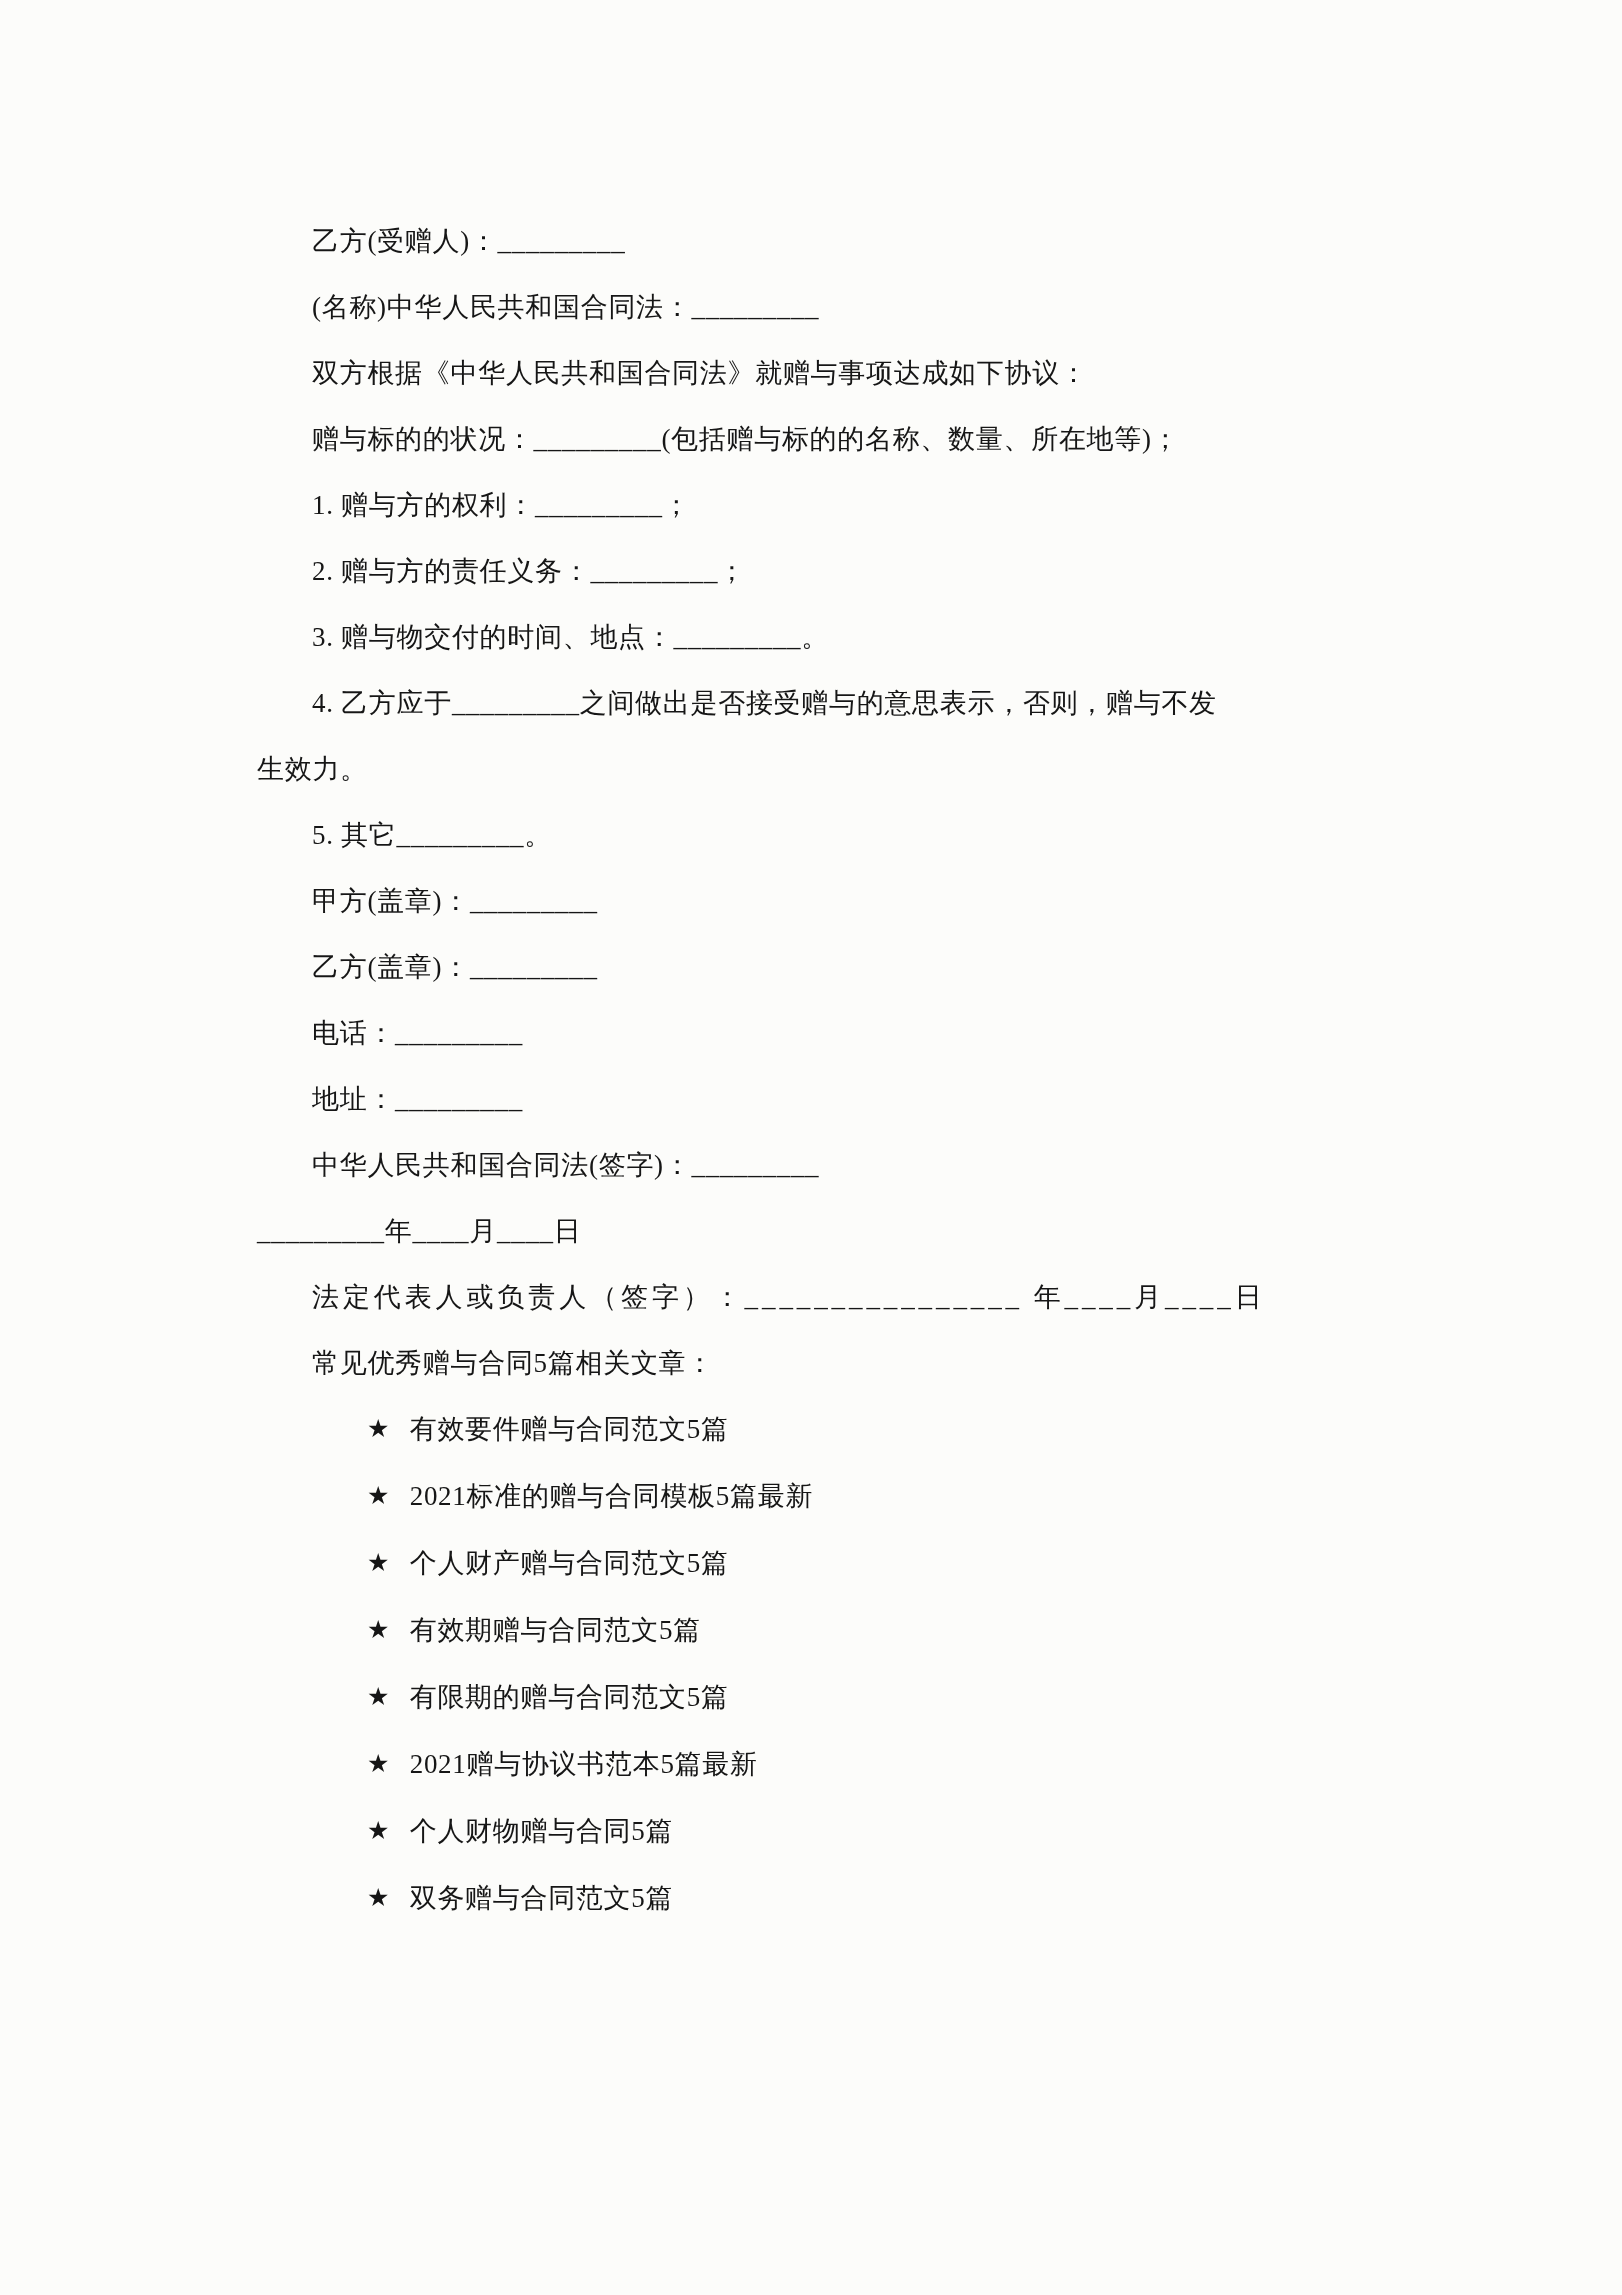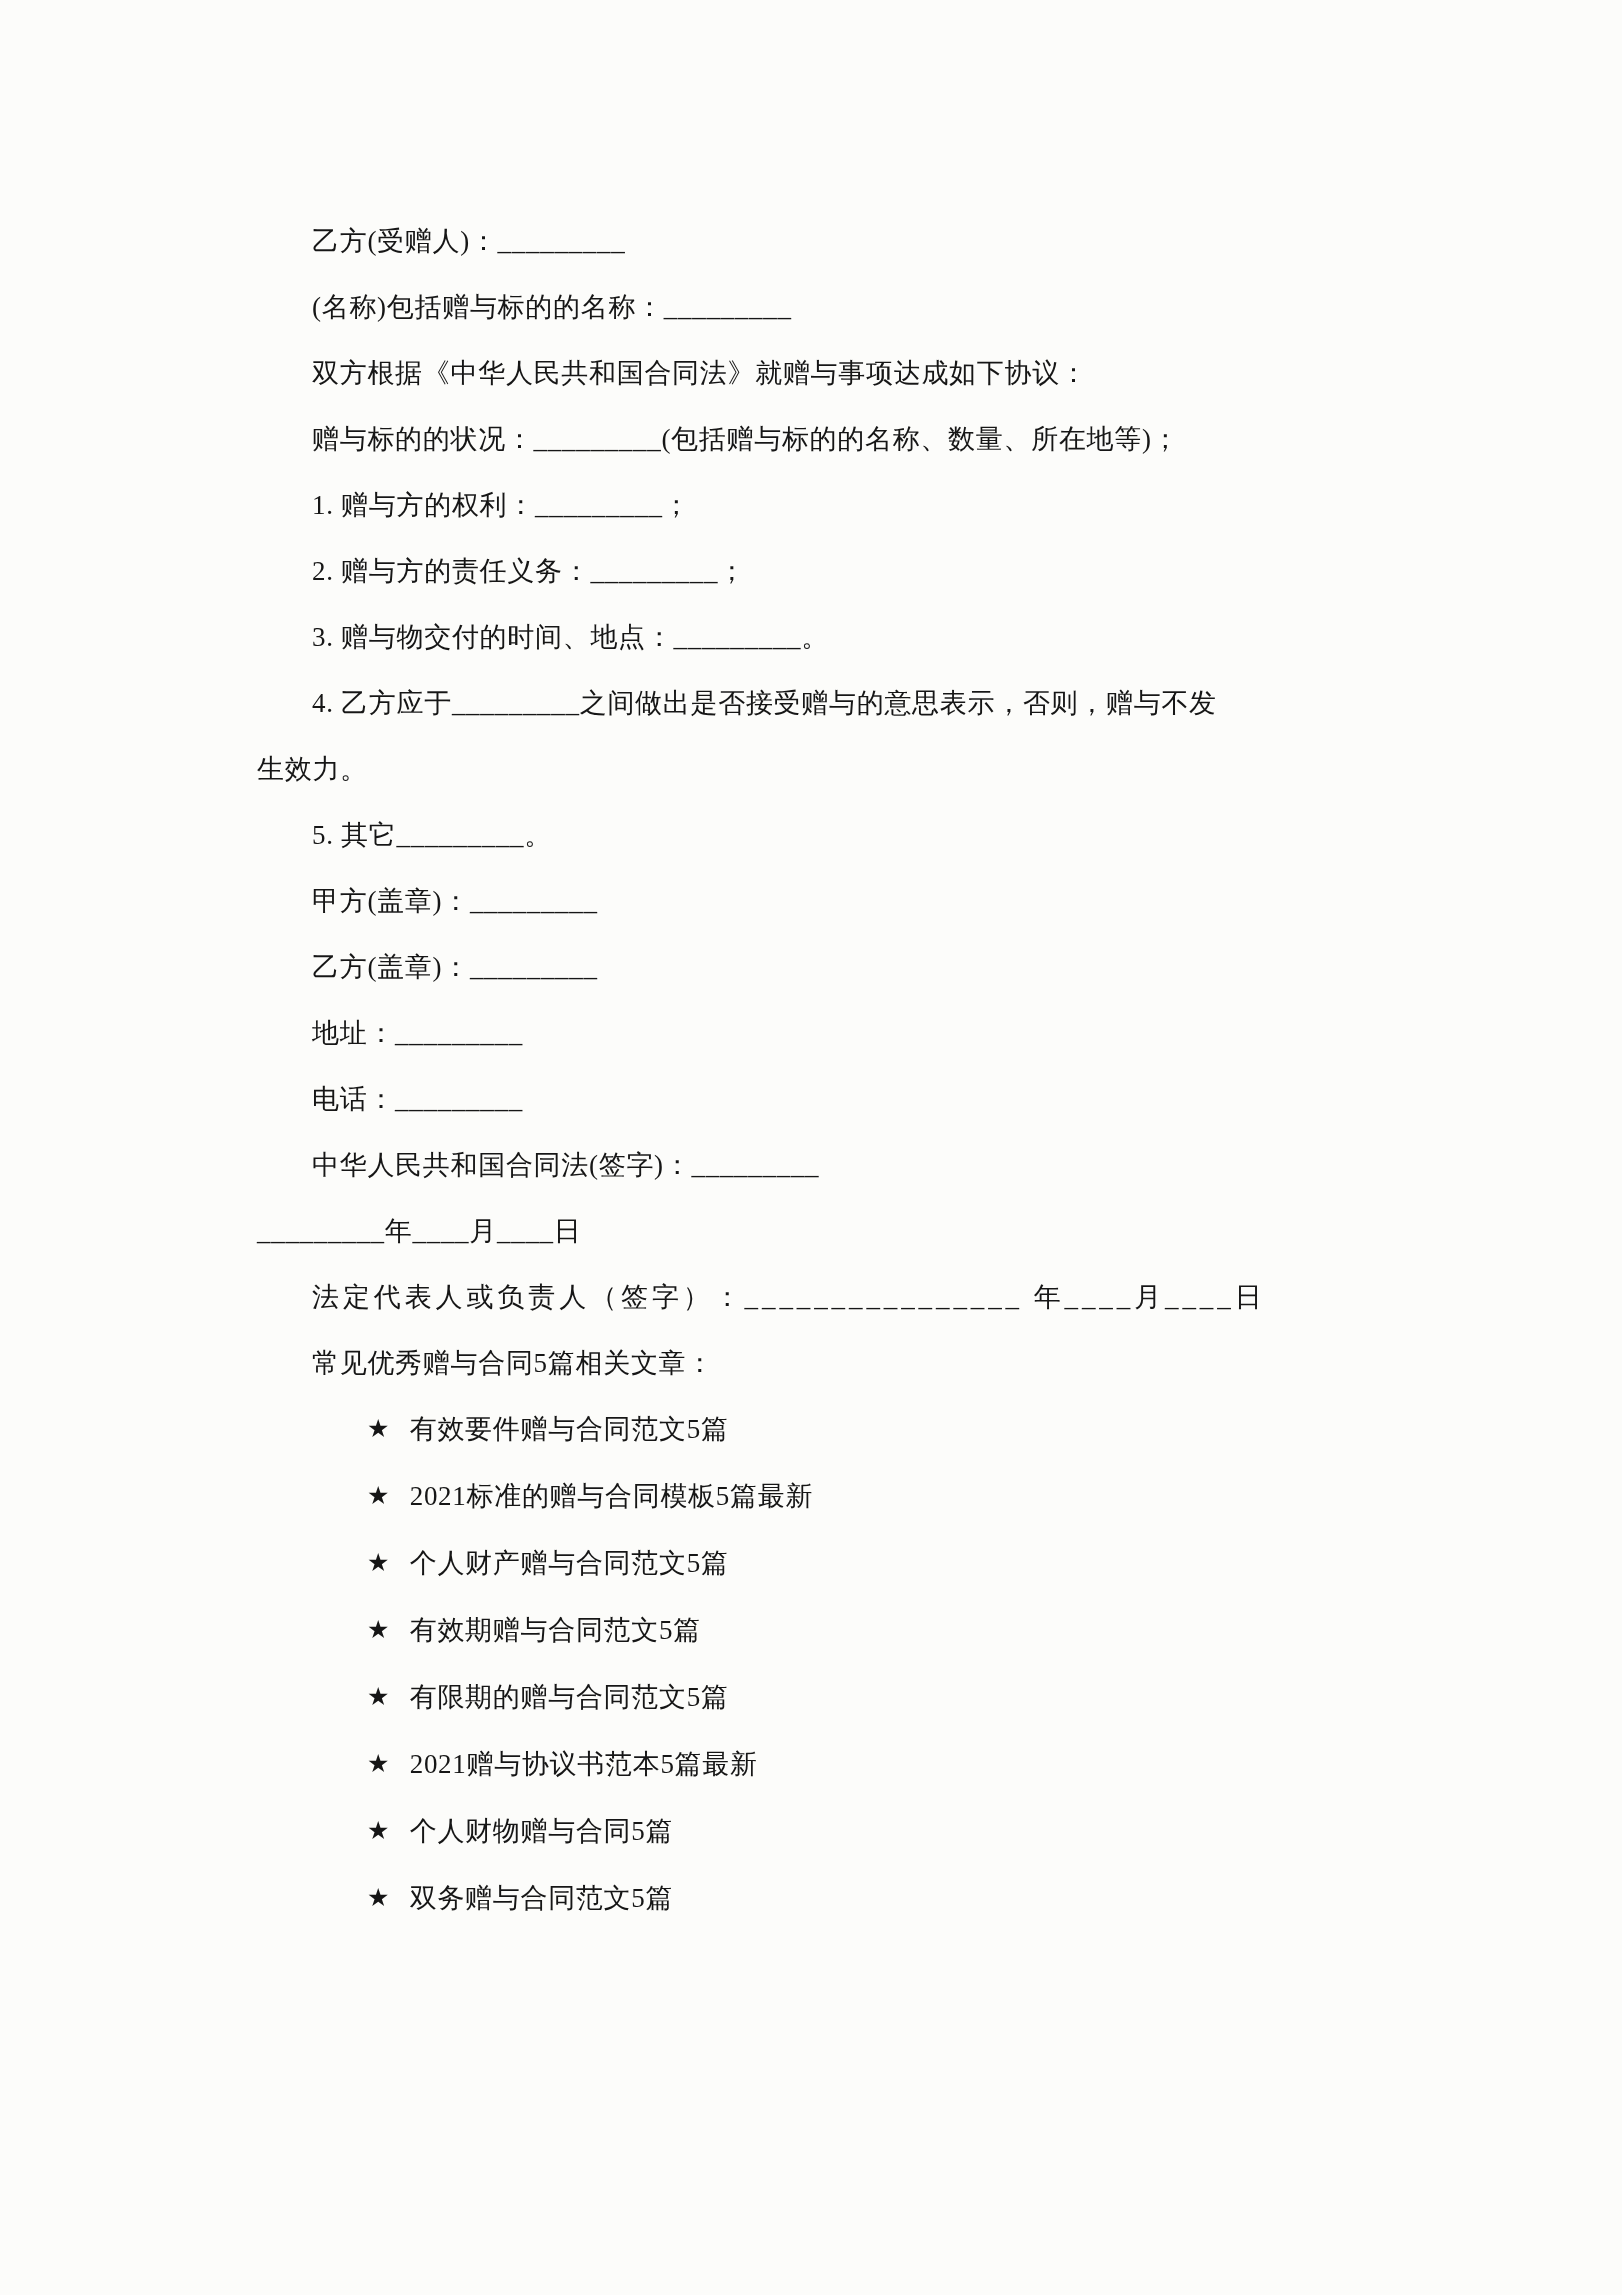--- a/index.html
+++ b/index.html
@@ -44,33 +44,33 @@
     font-size: 25px;
     transform: translateY(-1.3px);
   }
 </style>
 </head>
 <body>
 
 <div class="page">
   <div class="content">
       <p class="line indent">乙方(受赠人)：_________</p>
-      <p class="line indent">(名称)包括赠与标的的名称：_________</p>
+      <p class="line indent">(名称)中华人民共和国合同法：_________</p>
       <p class="line indent">双方根据《中华人民共和国合同法》就赠与事项达成如下协议：</p>
       <p class="line indent">赠与标的的状况：_________(包括赠与标的的名称、数量、所在地等)；</p>
       <p class="line indent">1. 赠与方的权利：_________；</p>
       <p class="line indent">2. 赠与方的责任义务：_________；</p>
       <p class="line indent">3. 赠与物交付的时间、地点：_________。</p>
       <p class="line indent">4. 乙方应于_________之间做出是否接受赠与的意思表示，否则，赠与不发</p>
       <p class="line">生效力。</p>
       <p class="line indent">5. 其它_________。</p>
       <p class="line indent">甲方(盖章)：_________</p>
       <p class="line indent">乙方(盖章)：_________</p>
+      <p class="line indent">电话：_________</p>
       <p class="line indent">地址：_________</p>
-      <p class="line indent">电话：_________</p>
       <p class="line indent">中华人民共和国合同法(签字)：_________</p>
       <p class="line">_________年____月____日</p>
       <p class="line indent spaced">法定代表人或负责人（签字）：________________ 年____月____日</p>
       <p class="line indent">常见优秀赠与合同5篇相关文章：</p>
       <p class="line indent"><span class="bullet">★</span><span>有效要件赠与合同范文5篇</span></p>
       <p class="line indent"><span class="bullet">★</span><span>2021标准的赠与合同模板5篇最新</span></p>
       <p class="line indent"><span class="bullet">★</span><span>个人财产赠与合同范文5篇</span></p>
       <p class="line indent"><span class="bullet">★</span><span>有效期赠与合同范文5篇</span></p>
       <p class="line indent"><span class="bullet">★</span><span>有限期的赠与合同范文5篇</span></p>
       <p class="line indent"><span class="bullet">★</span><span>2021赠与协议书范本5篇最新</span></p>

